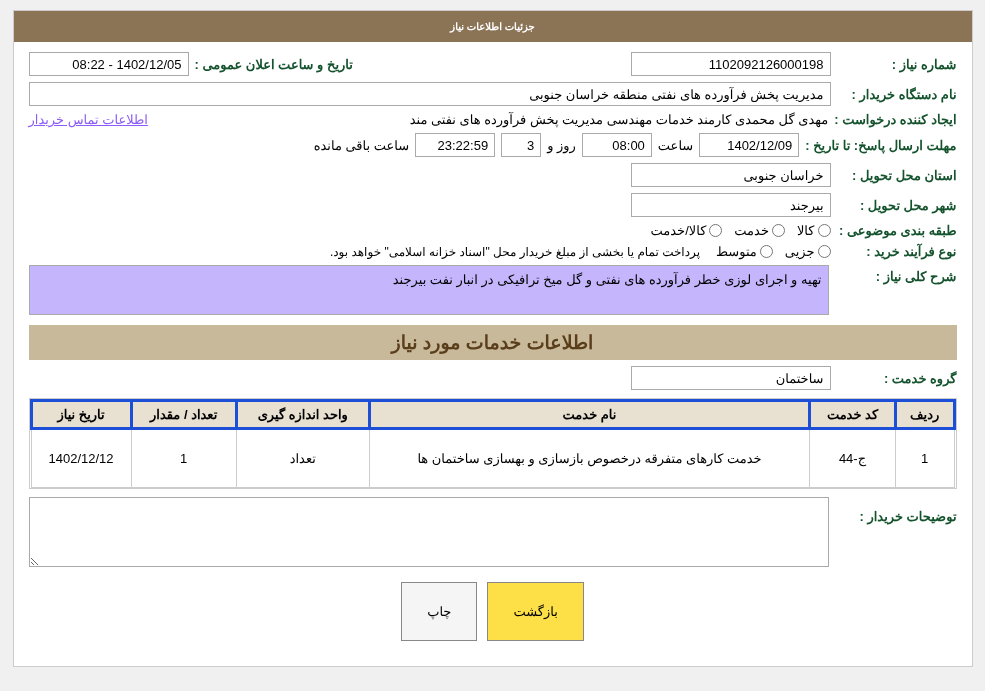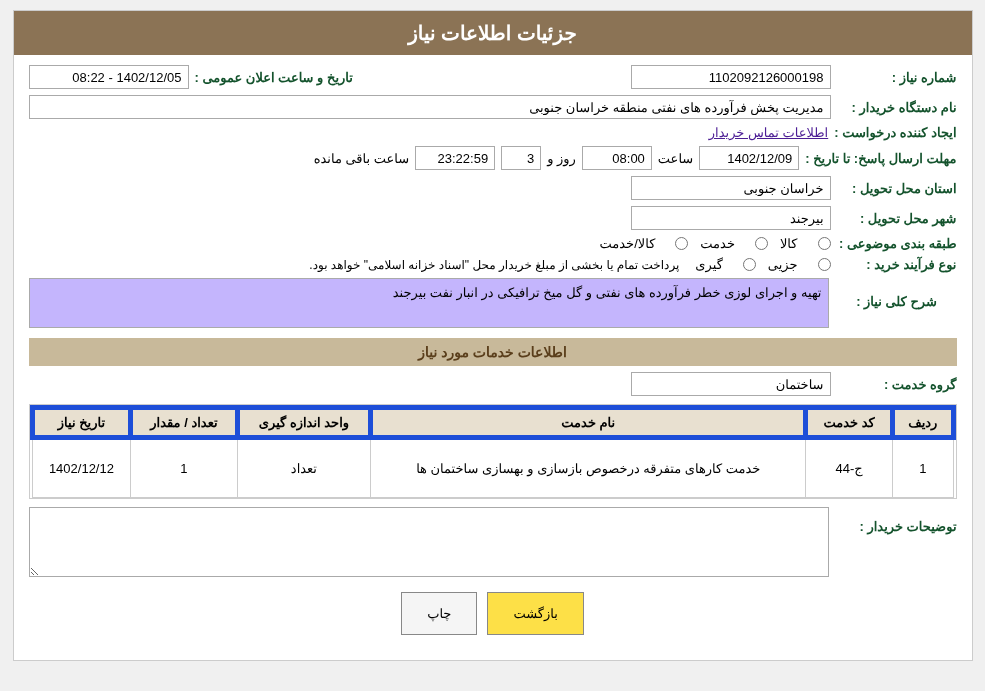--- a/index.html
+++ b/index.html
@@ -14,21 +14,21 @@
       max-width: 960px;
       margin: 0 auto;
       background: #fff;
       border: 1px solid #ccc;
     }
     .page-header {
       background: #8b7355;
       color: #fff;
       text-align: center;
       padding: 10px 0;
-      font-size: 20px;
+      font-size: 10px;
       font-weight: bold;
     }
     .content {
       padding: 10px 15px;
     }
     .form-row {
       display: flex;
       align-items: center;
       margin-bottom: 6px;
       gap: 6px;
@@ -50,49 +50,49 @@
     }
     .input-field.wide { flex: 1; }
     .input-field.medium { width: 200px; }
     .section-header {
       background: #c8b99a;
       color: #5a3e1b;
       font-weight: bold;
       text-align: center;
       padding: 6px;
       margin: 10px 0 6px 0;
-      font-size: 14px;
+      font-size: 19px;
     }
     .link-text {
-      color: #4c1d95;
+      color: #8b5cf6;
       text-decoration: underline;
       cursor: pointer;
     }
     .radio-group {
       display: flex;
       align-items: center;
       gap: 12px;
     }
     .radio-item {
       display: flex;
       align-items: center;
-      gap: 20px;
+      gap: 3px;
     }
     .table-container {
       border: 1px solid #ccc;
       margin: 8px 0;
     }
     table {
       width: 100%;
       border-collapse: collapse;
       font-size: 13px;
     }
     table th {
       background: #e8e0d0;
-      border: 5px solid #1d4ed8;
+      border: 3px solid #1d4ed8;
       padding: 5px 8px;
       text-align: center;
       font-weight: bold;
     }
     table td {
       border: 1px solid #ccc;
       padding: 21px 8px;
       text-align: center;
     }
     table tr:nth-child(even) td { background: #f9f9f9; }
@@ -105,21 +105,21 @@
       font-size: 13px;
       resize: vertical;
     }
     .buttons-row {
       display: flex;
       justify-content: center;
       gap: 10px;
       margin: 15px 0;
     }
     .btn {
-      padding: 13px 25px;
+      padding: 21px 25px;
       font-family: Tahoma, Arial, sans-serif;
       font-size: 13px;
       cursor: pointer;
       border: 1px solid #888;
     }
     .btn-back { background: #fde047; }
     .btn-print { background: #f5f5f5; }
     .description-box {
       border: 1px solid #aaa;
       padding: 6px;
@@ -154,20 +154,21 @@
       <input class="input-field" style="width: 160px;" type="text" readonly="" value="1402/12/05 - 08:22">
     </div>
 
     <div class="form-row">
       <span class="label">نام دستگاه خریدار :</span>
       <input class="input-field wide" type="text" readonly="" value="مدیریت پخش فرآورده های نفتی منطقه خراسان جنوبی" style="">
     </div>
 
     <div class="form-row">
       <span class="label">ایجاد کننده درخواست :</span>
+      <span style="flex:1;">مهدی گل محمدی کارمند خدمات مهندسی مدیریت پخش فرآورده های نفتی مند</span>
       <span class="link-text">اطلاعات تماس خریدار</span>
     </div>
 
     <div class="form-row">
       <span class="label">مهلت ارسال پاسخ: تا تاریخ :</span>
       <input class="input-field" style="width: 100px;" type="text" readonly="" value="1402/12/09">
       <span>ساعت</span>
       <input class="input-field" style="width: 70px;" type="text" readonly="" value="08:00">
       <span>روز و</span>
       <input class="input-field" style="width: 40px;" type="text" readonly="" value="3">
@@ -205,28 +206,28 @@
 
     <div class="form-row">
       <span class="label">نوع فرآیند خرید :</span>
       <div class="radio-group">
         <div class="radio-item">
           <input type="radio" name="noefaraind" style="">
           <span>جزیی</span>
         </div>
         <div class="radio-item">
           <input type="radio" name="noefaraind" style="">
-          <span>گیری</span>
+          <span>متوسط</span>
         </div>
       </div>
       <span style="margin-right:10px; font-size:12px;">پرداخت تمام یا بخشی از مبلغ خریدار محل "اسناد خزانه اسلامی" خواهد بود.</span>
     </div>
 
     <div class="shrh-row">
-      <span class="label" style="margin-top:16px;text-align:center;">شرح کلی نیاز :</span>
+      <span class="label" style="margin-top:4px;">شرح کلی نیاز :</span>
       <div class="description-box" style="flex:1;">
         <span>تهیه و اجرای لوزی خطر فرآورده های نفتی و گل میخ ترافیکی در انبار نفت بیرجند</span>
       </div>
     </div>
 
     <div class="section-header">اطلاعات خدمات مورد نیاز</div>
 
     <div class="form-row">
       <span class="label">گروه خدمت :</span>
       <input class="input-field" style="width: 200px;" type="text" readonly="" value="ساختمان">

